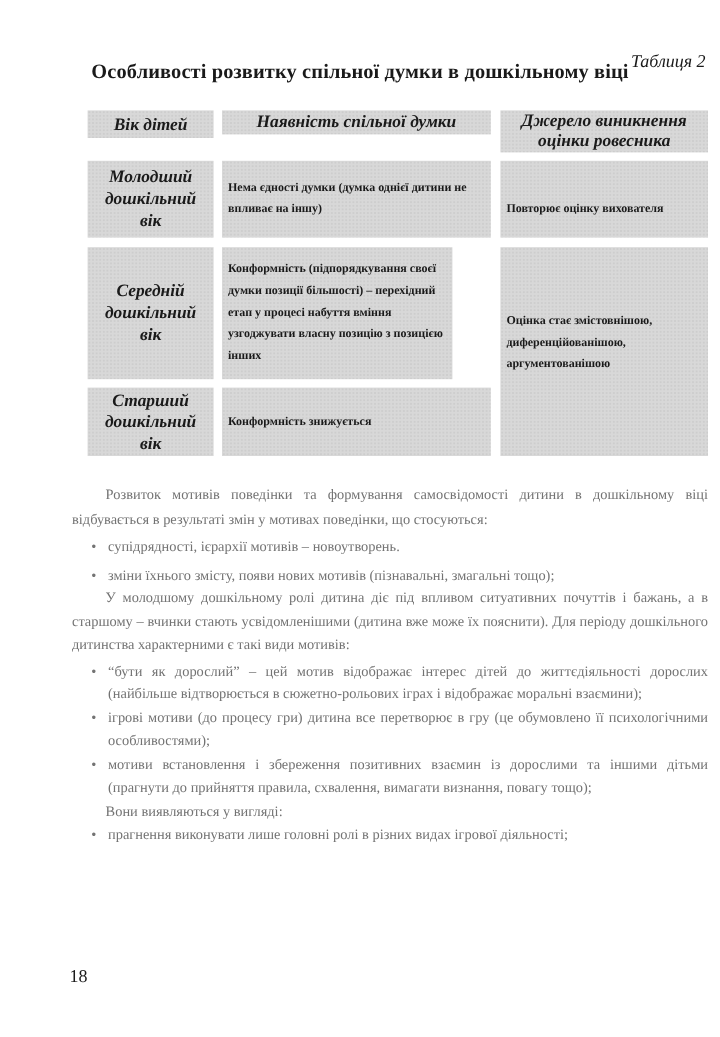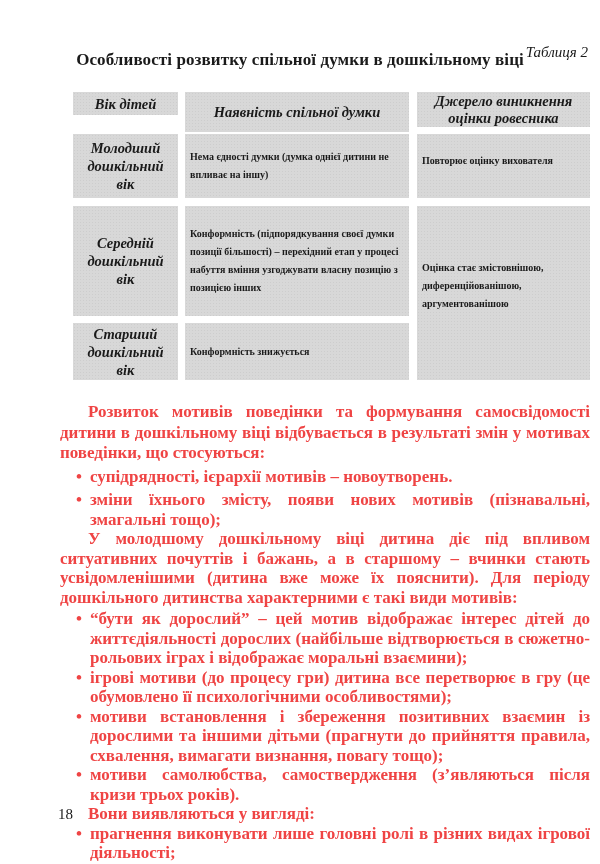--- a/index.html
+++ b/index.html
@@ -22,82 +22,81 @@
       background-size: 3px 3px;
       box-sizing: border-box; display: flex; align-items: center;
       font-family: "Liberation Serif", serif; font-size: 10px; line-height: 18px; font-weight: bold;
     }
     .cell.hd { justify-content: center; text-align: center; font-style: italic; font-size: 14.5px; }
     .cell.age { justify-content: center; text-align: center; font-style: italic; font-size: 14.5px; }
     .cell.txt { padding-left: 5px; padding-right: 4px; }
     .cell span { display: block; }
     .body-text {
       position: absolute; left: 60px; width: 530px;
-      font-family: "Liberation Serif", serif; font-size: 17px; line-height: 19.5px; font-weight: bold;
-      color: #ef4444;
+      font-family: "Liberation Serif", serif; font-size: 12px; line-height: 19.5px; font-weight: normal;
+      color: #737373;
     }
     .p { margin: 0; text-align: justify; }
     .indent { text-indent: 28px; }
     .bul { position: relative; padding-left: 30px; margin: 0; text-align: justify; }
     .bul::before { content: "\2022"; position: absolute; left: 16px; top: 0; }
     .plain-indent { padding-left: 30px; margin: 0; }
     .pnum { position: absolute; left: 58px; top: 806px; font-family: "Liberation Serif", serif; font-size: 15px; }
   </style>
 </head>
 <body>
 
 <div class="caption">Таблиця 2</div>
 <div class="title">Особливості розвитку спільної думки в дошкільному віці</div>
 
 <div class="table">
 
   <div class="cell hd" style="left:73px;top:92px;width:105px;height:23px;">
     <span>Вік дітей</span>
   </div>
-  <div class="cell hd" style="left:185px;top:92px;width:224px;height:40px;">
+  <div class="cell hd" style="left:185px;top:92px;width:224px;height:20px;">
     <span>Наявність спільної думки</span>
   </div>
   <div class="cell hd" style="left:417px;top:92px;width:173px;height:35px;padding:0 8px;line-height:17px;">
     <span>Джерело виникнення оцінки ровесника</span>
   </div>
 
   <div class="cell age" style="left:73px;top:134px;width:105px;height:64px;padding:12px 4px;">
     <span>Молодший дошкільний вік</span>
   </div>
   <div class="cell txt" style="left:185px;top:134px;width:224px;height:64px;">
     <span>Нема єдності думки (думка однієї дитини не впливає на іншу)</span>
   </div>
-  <div class="cell txt" style="left:417px;top:134px;width:173px;height:64px;align-items:flex-start;padding-top:18px;">
+  <div class="cell txt" style="left:417px;top:134px;width:173px;height:64px;align-items:center;padding-top:18px;">
     <span>Повторює оцінку вихователя</span>
   </div>
 
   <div class="cell age" style="left:73px;top:206px;width:105px;height:110px;padding:0 4px;">
     <span>Середній дошкільний вік</span>
   </div>
-  <div class="cell txt" style="left:185px;top:206px;width:224px;height:110px;">
+  <div class="cell txt" style="left:185px;top:206px;width:192px;height:110px;">
     <span>Конформність (підпорядкування своєї думки позиції більшості) – перехідний етап у процесі набуття вміння узгоджувати власну позицію з позицією інших</span>
   </div>
   <div class="cell txt" style="left:417px;top:206px;width:173px;height:174px;align-items:flex-start;padding-top:53px;padding-right:32px;">
     <span>Оцінка стає змістовнішою, диференційованішою, аргументованішою</span>
   </div>
 
   <div class="cell age" style="left:73px;top:323px;width:105px;height:57px;padding:0 4px;text-align:center;">
     <span>Старший дошкільний вік</span>
   </div>
   <div class="cell txt" style="left:185px;top:323px;width:224px;height:57px;">
     <span>Конформність знижується</span>
   </div>
 </div>
 
 <div class="body-text" style="top:402px;">
   <p class="p indent" style="line-height:20.5px;">Розвиток мотивів поведінки та формування самосвідомості дитини в дошкільному віці відбувається в результаті змін у мотивах поведінки, що стосуються:</p>
   <p class="bul" style="margin-top:3px;">супідрядності, ієрархії мотивів – новоутворень.</p>
   <p class="bul" style="margin-top:4px;">зміни їхнього змісту, появи нових мотивів (пізнавальні, змагальні тощо);</p>
-  <p class="p indent">У молодшому дошкільному віці дитина діє під впливом ситуативних почуттів і бажань, а в старшому – вчинки стають усвідомленішими (дитина вже може їх пояснити). Для періоду дошкільного дитинства характерними є такі види мотивів:</p>
+  <p class="p indent">У молодшому дошкільному ролі дитина діє під впливом ситуативних почуттів і бажань, а в старшому – вчинки стають усвідомленішими (дитина вже може їх пояснити). Для періоду дошкільного дитинства характерними є такі види мотивів:</p>
   <p class="bul" style="margin-top:2px;">“бути як дорослий” – цей мотив відображає інтерес дітей до життєдіяльності дорослих (найбільше відтворюється в сюжетно-рольових іграх і відображає моральні взаємини);</p>
   <p class="bul">ігрові мотиви (до процесу гри) дитина все перетворює в гру (це обумовлено її психологічними особливостями);</p>
   <p class="bul">мотиви встановлення і збереження позитивних взаємин із дорослими та іншими дітьми (прагнути до прийняття правила, схвалення, вимагати визнання, повагу тощо);</p>
-  <p class="bul">мотиви самолюбства, самоствердження (з’являються після кризи трьох років).</p>
   <p class="plain-indent" style="padding-left:28px;">Вони виявляються у вигляді:</p>
   <p class="bul">прагнення виконувати лише головні ролі в різних видах ігрової діяльності;</p>
 </div>
 
 <div class="pnum">18</div>
 
 </body></html>

